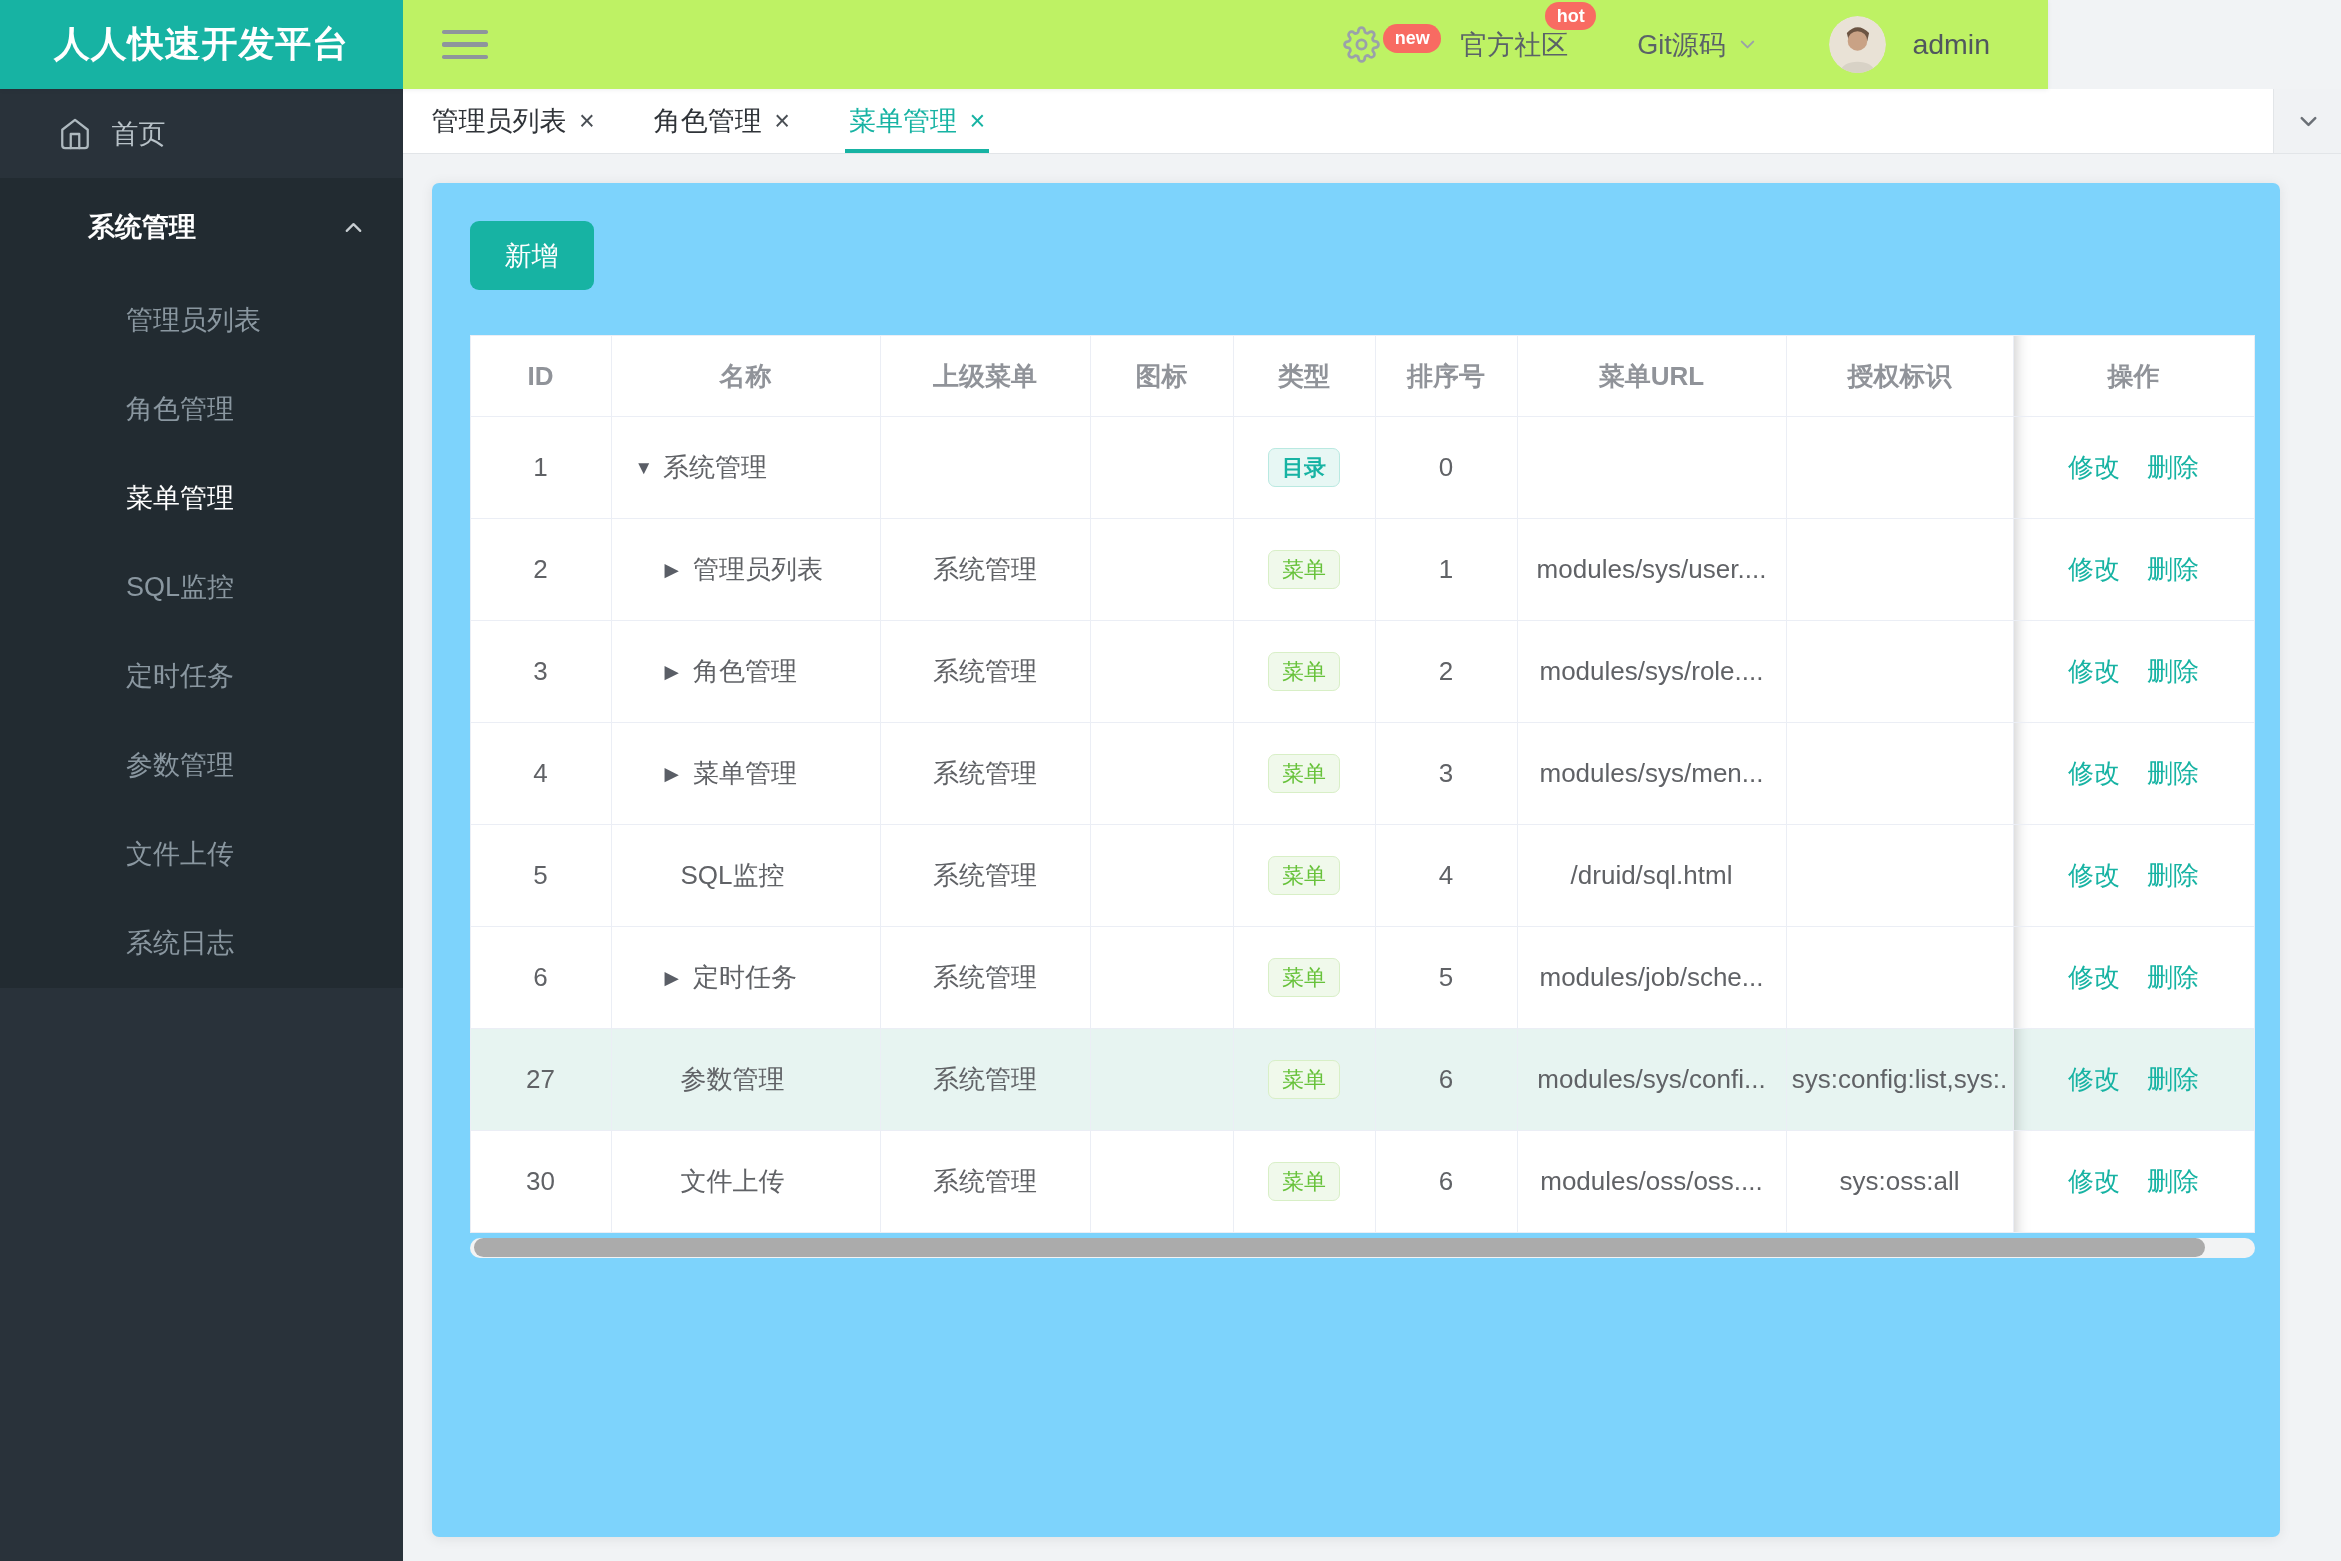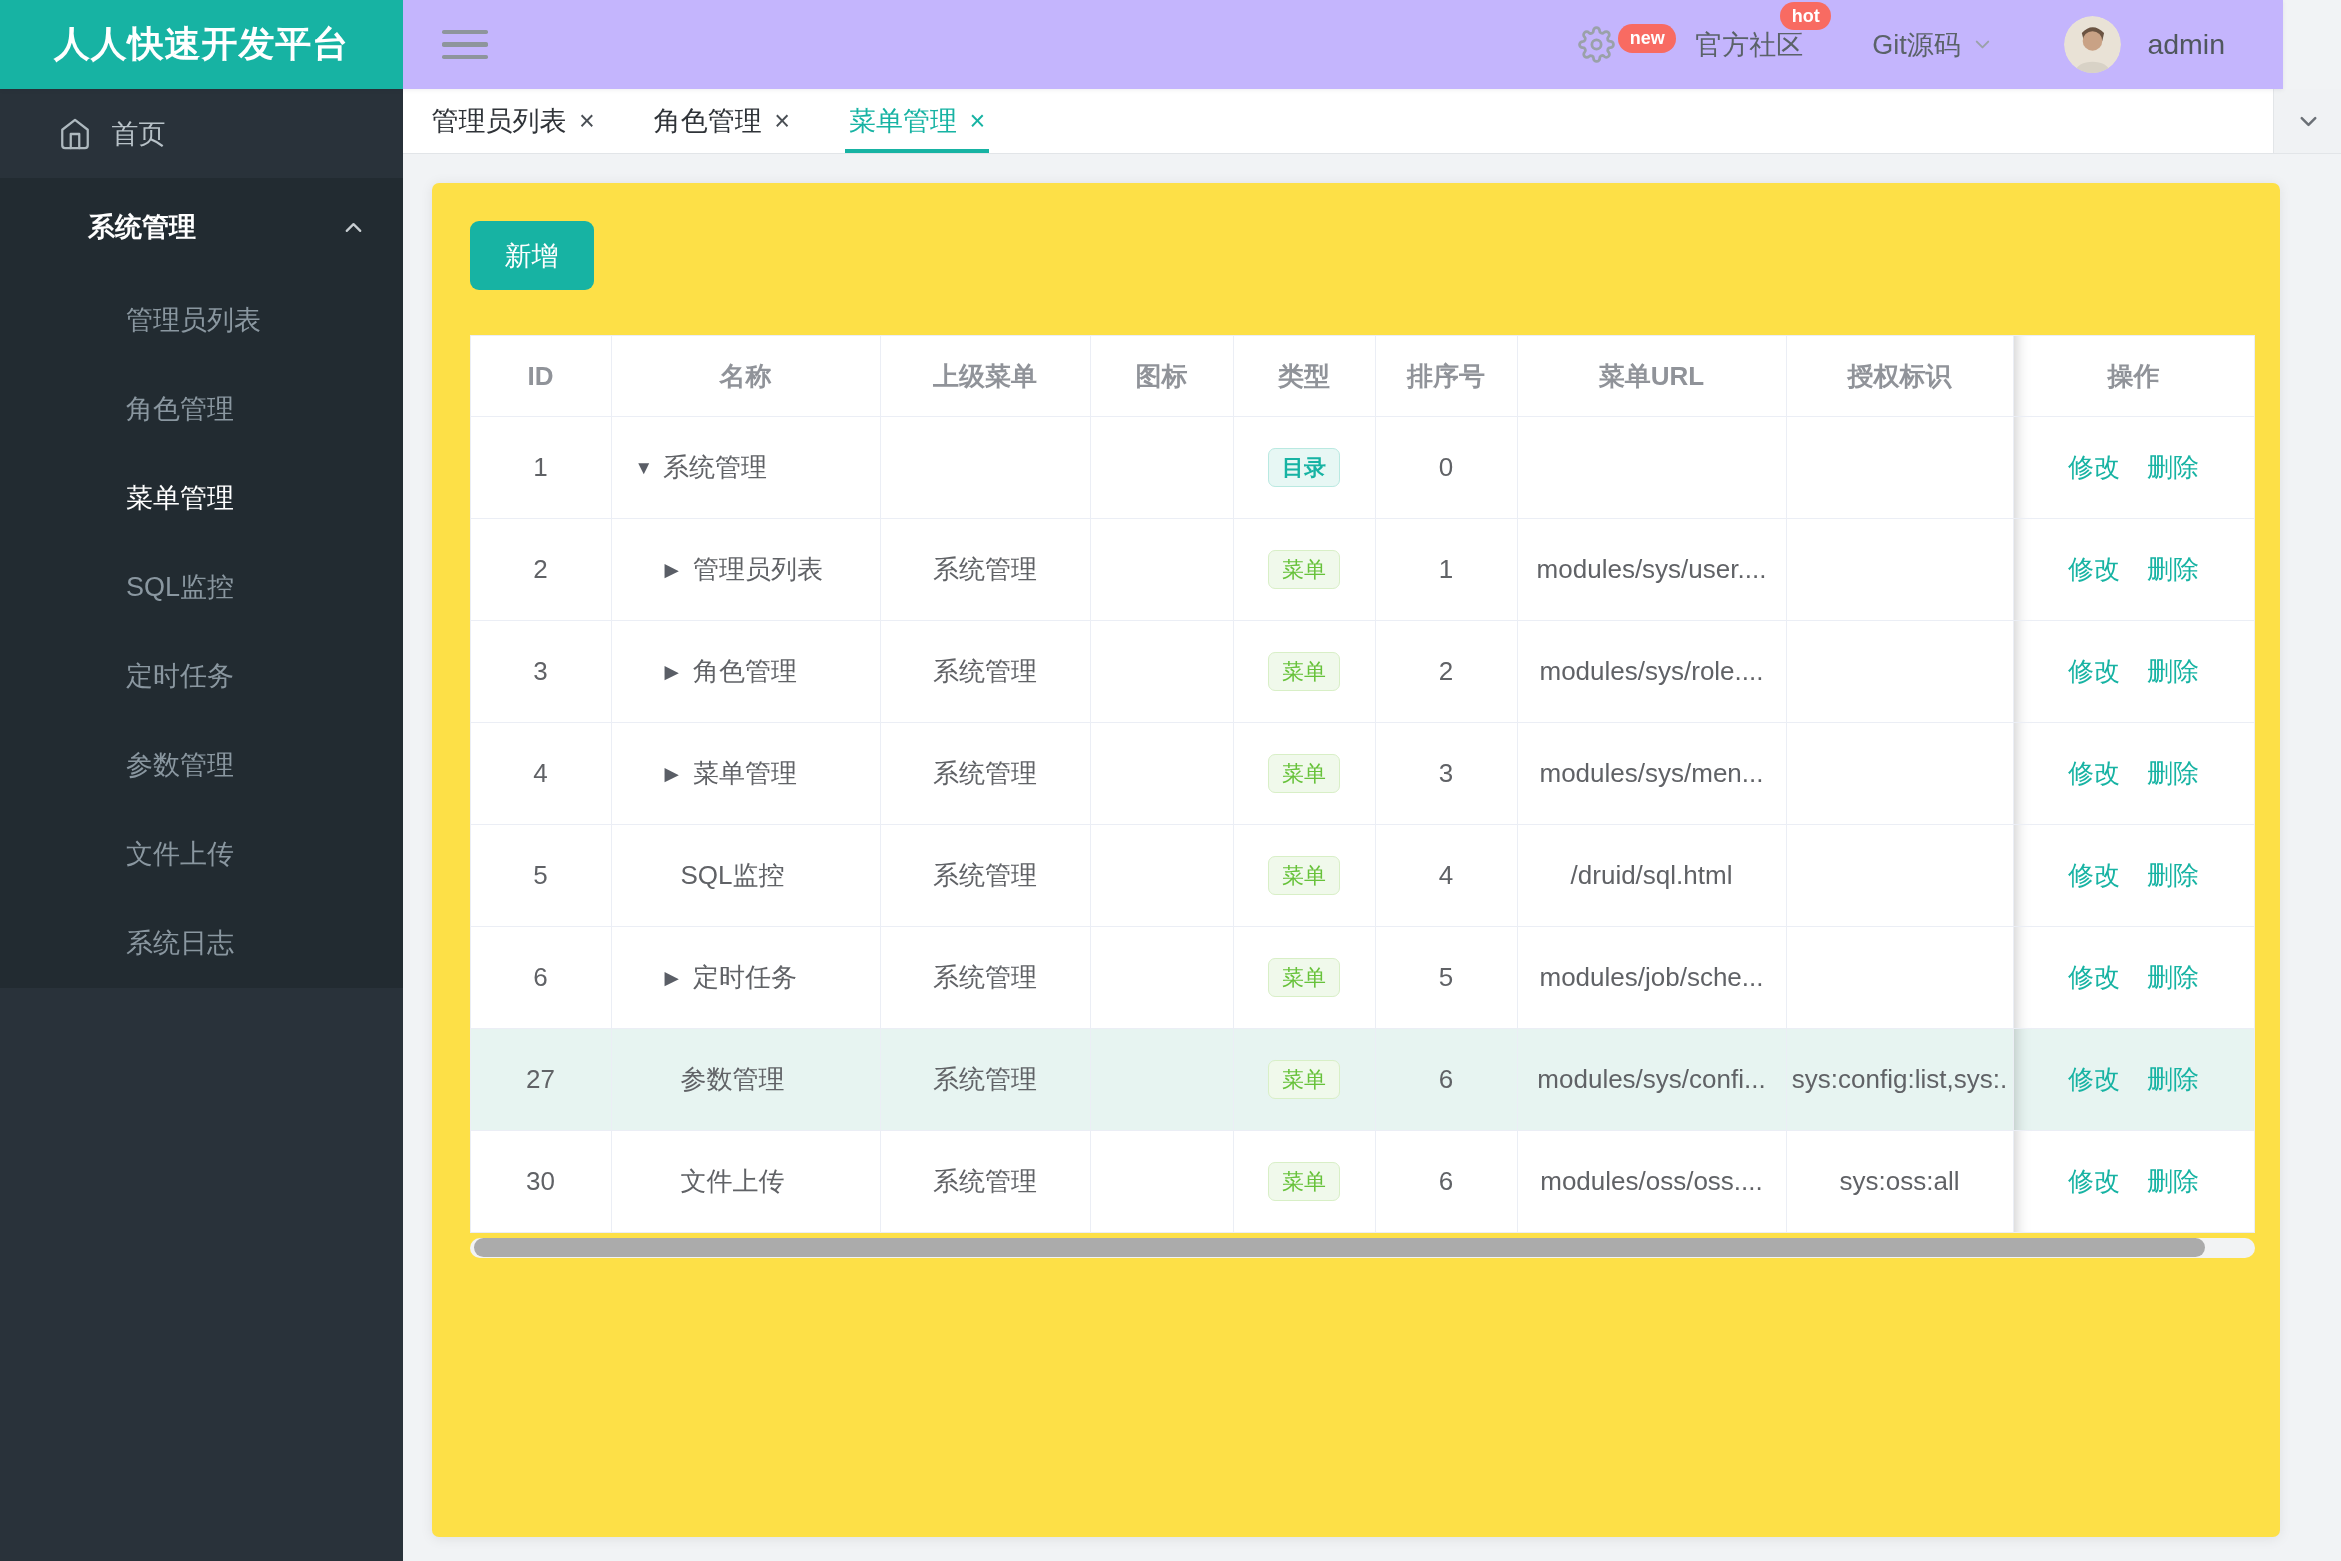--- a/index.html
+++ b/index.html
@@ -4,22 +4,22 @@
 <style>
   * { box-sizing: border-box; }
   html,body { margin:0; padding:0; }
   body {
     width:2342px; height:1562px; overflow:hidden;
     font-family:"Liberation Sans","DejaVu Sans",sans-serif;
     background:#F1F3F5; position:relative;
   }
 
   
-  .header { position:absolute; top:0; left:0; width:2283px; height:89px;
-    background:#c4b5fd; display:flex; z-index:20; box-shadow:0 0.9px 4.5px rgba(0,21,41,.07); }
+  .header { position:absolute; top:0; left:0; width:2048px; height:89px;
+    background:#bef264; display:flex; z-index:20; box-shadow:0 0.9px 4.5px rgba(0,21,41,.07); }
   .logo { width:403px; height:89px; background:#17B3A3; color:#fff;
     font-size:36px; font-weight:bold; display:flex; align-items:center; justify-content:center;
     letter-spacing:0.9px; flex:none; }
   .topbar { flex:1; display:flex; align-items:center; padding:0 58px 0 39px; }
   .hamburger { display:flex; flex-direction:column; gap:8px; cursor:pointer; }
   .hamburger span { display:block; width:46px; height:4.5px; background:#8E959C; border-radius:1.8px; }
   .topbar-right { margin-left:auto; display:flex; align-items:center; }
   .tb-text { font-size:27px; color:#5A6268; }
   .gear-wrap { position:relative; width:37px; height:37px; }
   .gear-wrap svg { width:37px; height:37px; }
@@ -58,21 +58,21 @@
     color:#2F3338; position:relative; cursor:pointer; white-space:nowrap; }
   .tab .close { font-size:27px; color:#4a4f55; line-height:1; }
   .tab.active { color:#17B3A3; }
   .tab.active .close { color:#17B3A3; }
   .tab.active::after { content:""; position:absolute; left:-3.6px; right:-3.6px; bottom:0;
     height:3.6px; background:#17B3A3; }
   .tab-chevron { position:absolute; right:0; top:0; width:69px; height:64px; background:#F0F2F4;
     border-left:0.9px solid #E2E5E8; display:flex; align-items:center; justify-content:center; cursor:pointer; }
 
   .content { flex:1; position:relative; background:#F1F3F5; }
-  .card { position:absolute; left:28.5px; top:29px; width:1848px; height:1354px; background:#fde047;
+  .card { position:absolute; left:28.5px; top:29px; width:1848px; height:1354px; background:#7dd3fc;
     border-radius:7.1px; box-shadow:0 1.8px 12.5px rgba(0,0,0,.08); padding:38px; }
   .btn-add { display:block; width:124px; height:69px; background:#17B3A3; color:#fff; border:none;
     border-radius:9px; font-size:27px; font-family:inherit; cursor:pointer; margin:0 0 45px 0; }
 
   
   .table-wrap { width:1785px; }
   table { border-collapse:collapse; table-layout:fixed; width:1785px; }
   col.w0{width:141px} col.w1{width:269px} col.w2{width:210px} col.w3{width:143px}
   col.w4{width:142px} col.w5{width:142px} col.w6{width:269px} col.w7{width:227px} col.w8{width:241px}
   th { height:81px; font-size:26px; color:#909399; font-weight:bold; background:#fff;

